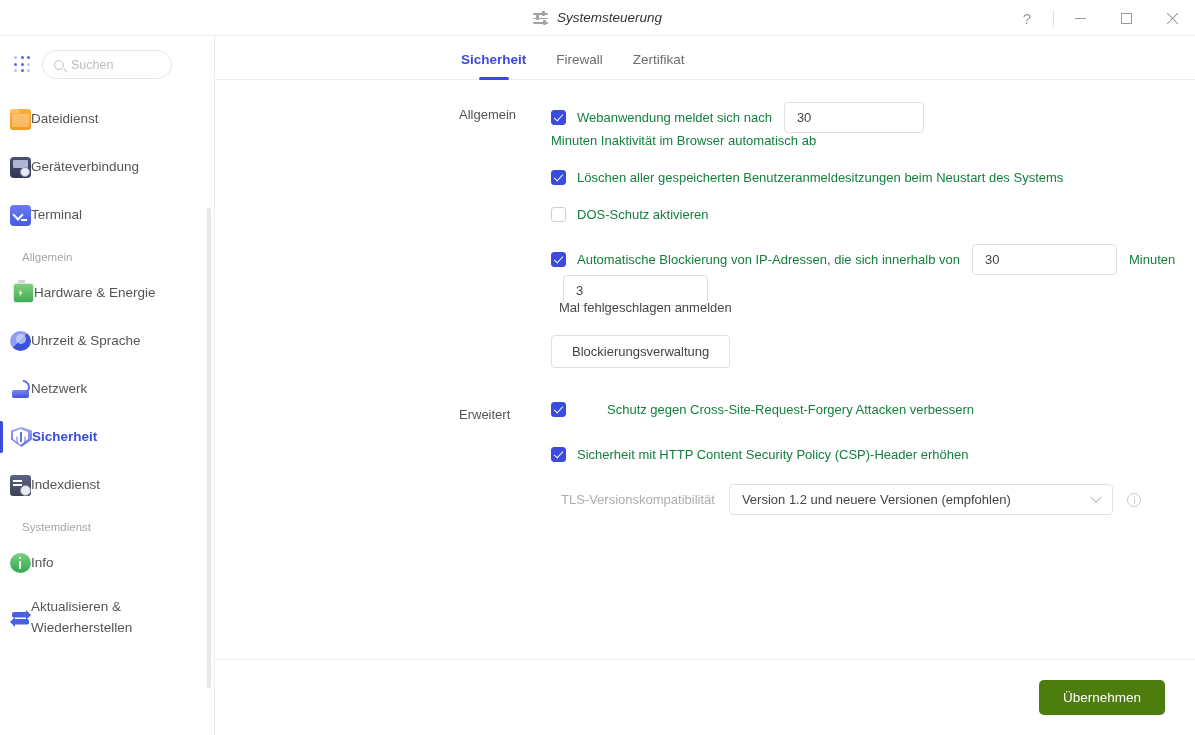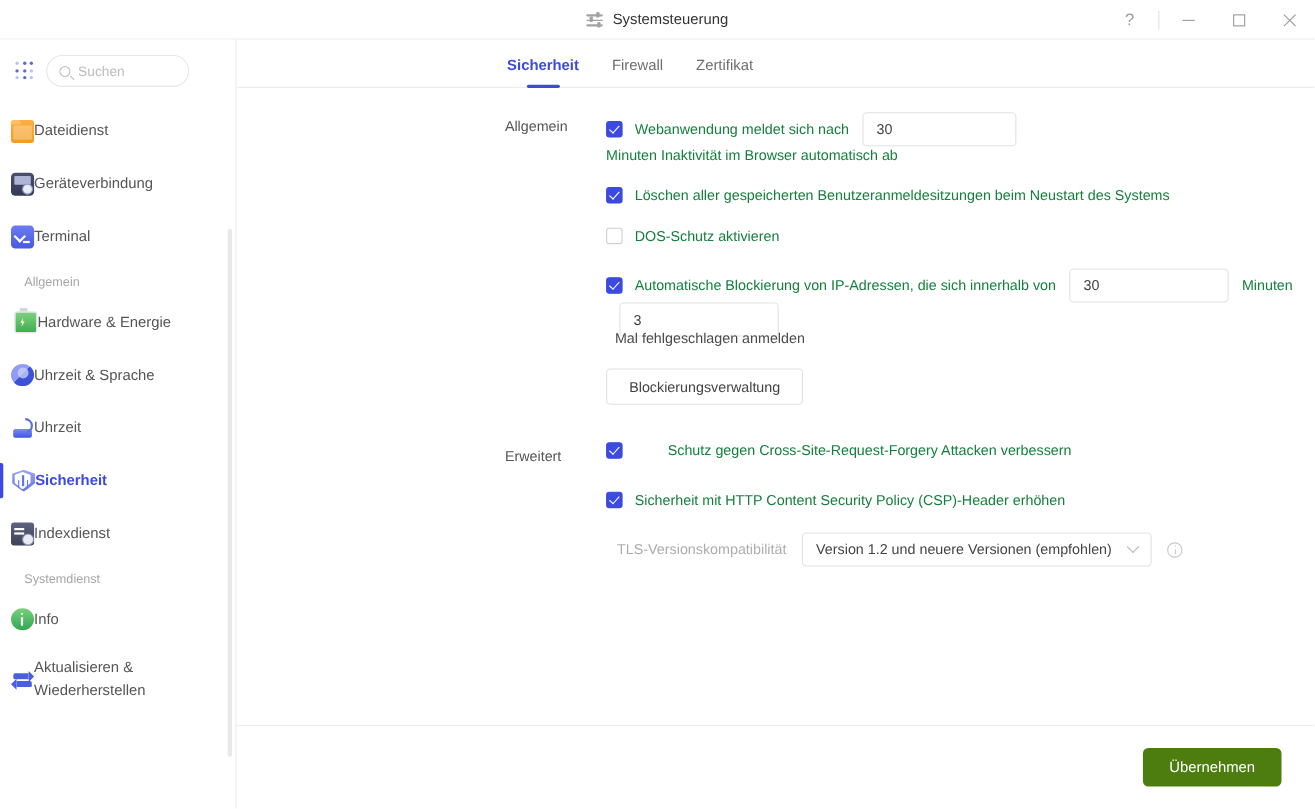--- a/index.html
+++ b/index.html
@@ -12,21 +12,21 @@
     overflow:hidden;
   }
   .window { width:1195px; height:735px; display:flex; flex-direction:column; background:#fff; }
 
   
   .titlebar {
     height:36px; flex:0 0 36px; position:relative;
     display:flex; align-items:center; justify-content:center;
     background:#fff; border-bottom:1px solid #ededed;
   }
-  .title-group { display:flex; align-items:center; gap:9px; }
+  .title-group { display:flex; align-items:center; gap:9px;font-style:italic; }
   .title-icon { width:15px; height:15px; position:relative; opacity:.62; }
   .title-icon i {
     position:absolute; left:0; height:1.6px; background:#6a6a6a; border-radius:1px;
   }
   .title-icon i:nth-child(1){ top:3px; width:15px; }
   .title-icon i:nth-child(2){ top:7.5px; width:15px; }
   .title-icon i:nth-child(3){ top:12px; width:15px; }
   .title-icon b {
     position:absolute; width:2.6px; height:5.4px; background:#6a6a6a; border-radius:1px;
   }
@@ -202,21 +202,21 @@
 
   .btn-outline {
     height:33px; padding:0 20px; border:1px solid #e0e0e0; border-radius:4px; background:#fff;
     font-size:13px; color:#444; display:inline-flex; align-items:center; cursor:default;
     margin-bottom:28px;
   }
 
   .tls-row { display:flex; align-items:center; margin:-8px 0 0 0; padding-left:10px; }
   .tls-label { font-size:13px; color:#adadad; margin-right:14px; }
   .select {
-    width:318px; height:31px; border:1px solid #e1e1e1; border-radius:4px; background:#fff;
+    width:384px; height:31px; border:1px solid #e1e1e1; border-radius:4px; background:#fff;
     display:flex; align-items:center; justify-content:space-between; padding:0 12px;
     font-size:13px; color:#444;
   }
   .chev { width:8px; height:8px; border-right:1.4px solid #bcbcbc; border-bottom:1.4px solid #bcbcbc;
           transform:rotate(45deg) translate(-2px,-2px); }
   .info-ic {
     width:14px; height:14px; border:1.2px solid #c9c9c9; border-radius:50%; margin-left:14px;
     position:relative;
   }
   .info-ic:before { content:""; position:absolute; left:5.6px; top:5.4px; width:1.4px; height:5px;
@@ -309,21 +309,21 @@
         <div class="nav-item">
           <span class="ni ni-batt"></span>
           <span class="label">Hardware &amp; Energie</span>
         </div>
         <div class="nav-item">
           <span class="ni ni-clock"></span>
           <span class="label">Uhrzeit &amp; Sprache</span>
         </div>
         <div class="nav-item">
           <span class="ni ni-net"></span>
-          <span class="label">Uhrzeit</span>
+          <span class="label">Netzwerk</span>
         </div>
         <div class="nav-item active">
           <span class="ni ni-shield"></span>
           <span class="label">Sicherheit</span>
         </div>
         <div class="nav-item">
           <span class="ni ni-index"></span>
           <span class="label">Indexdienst</span>
         </div>
 

